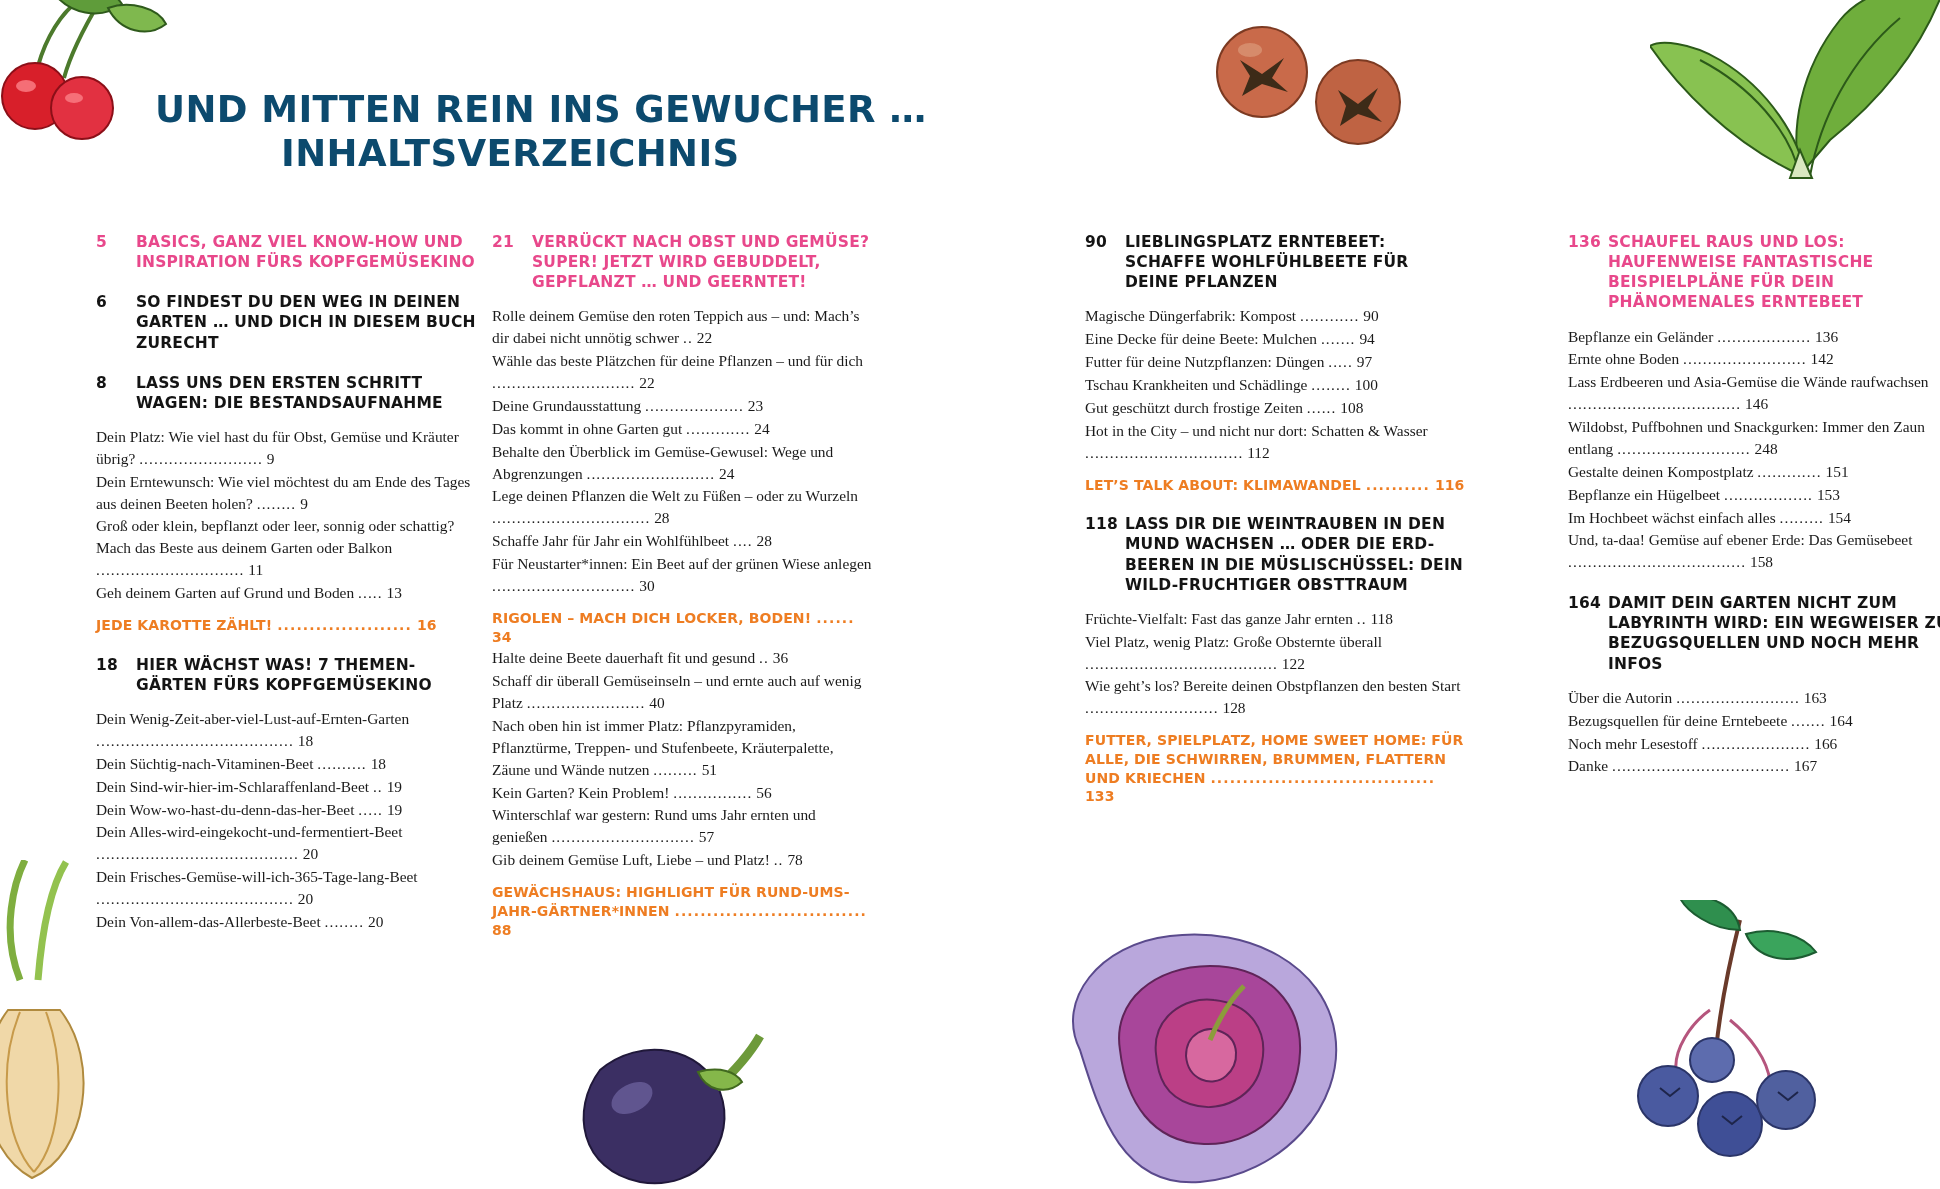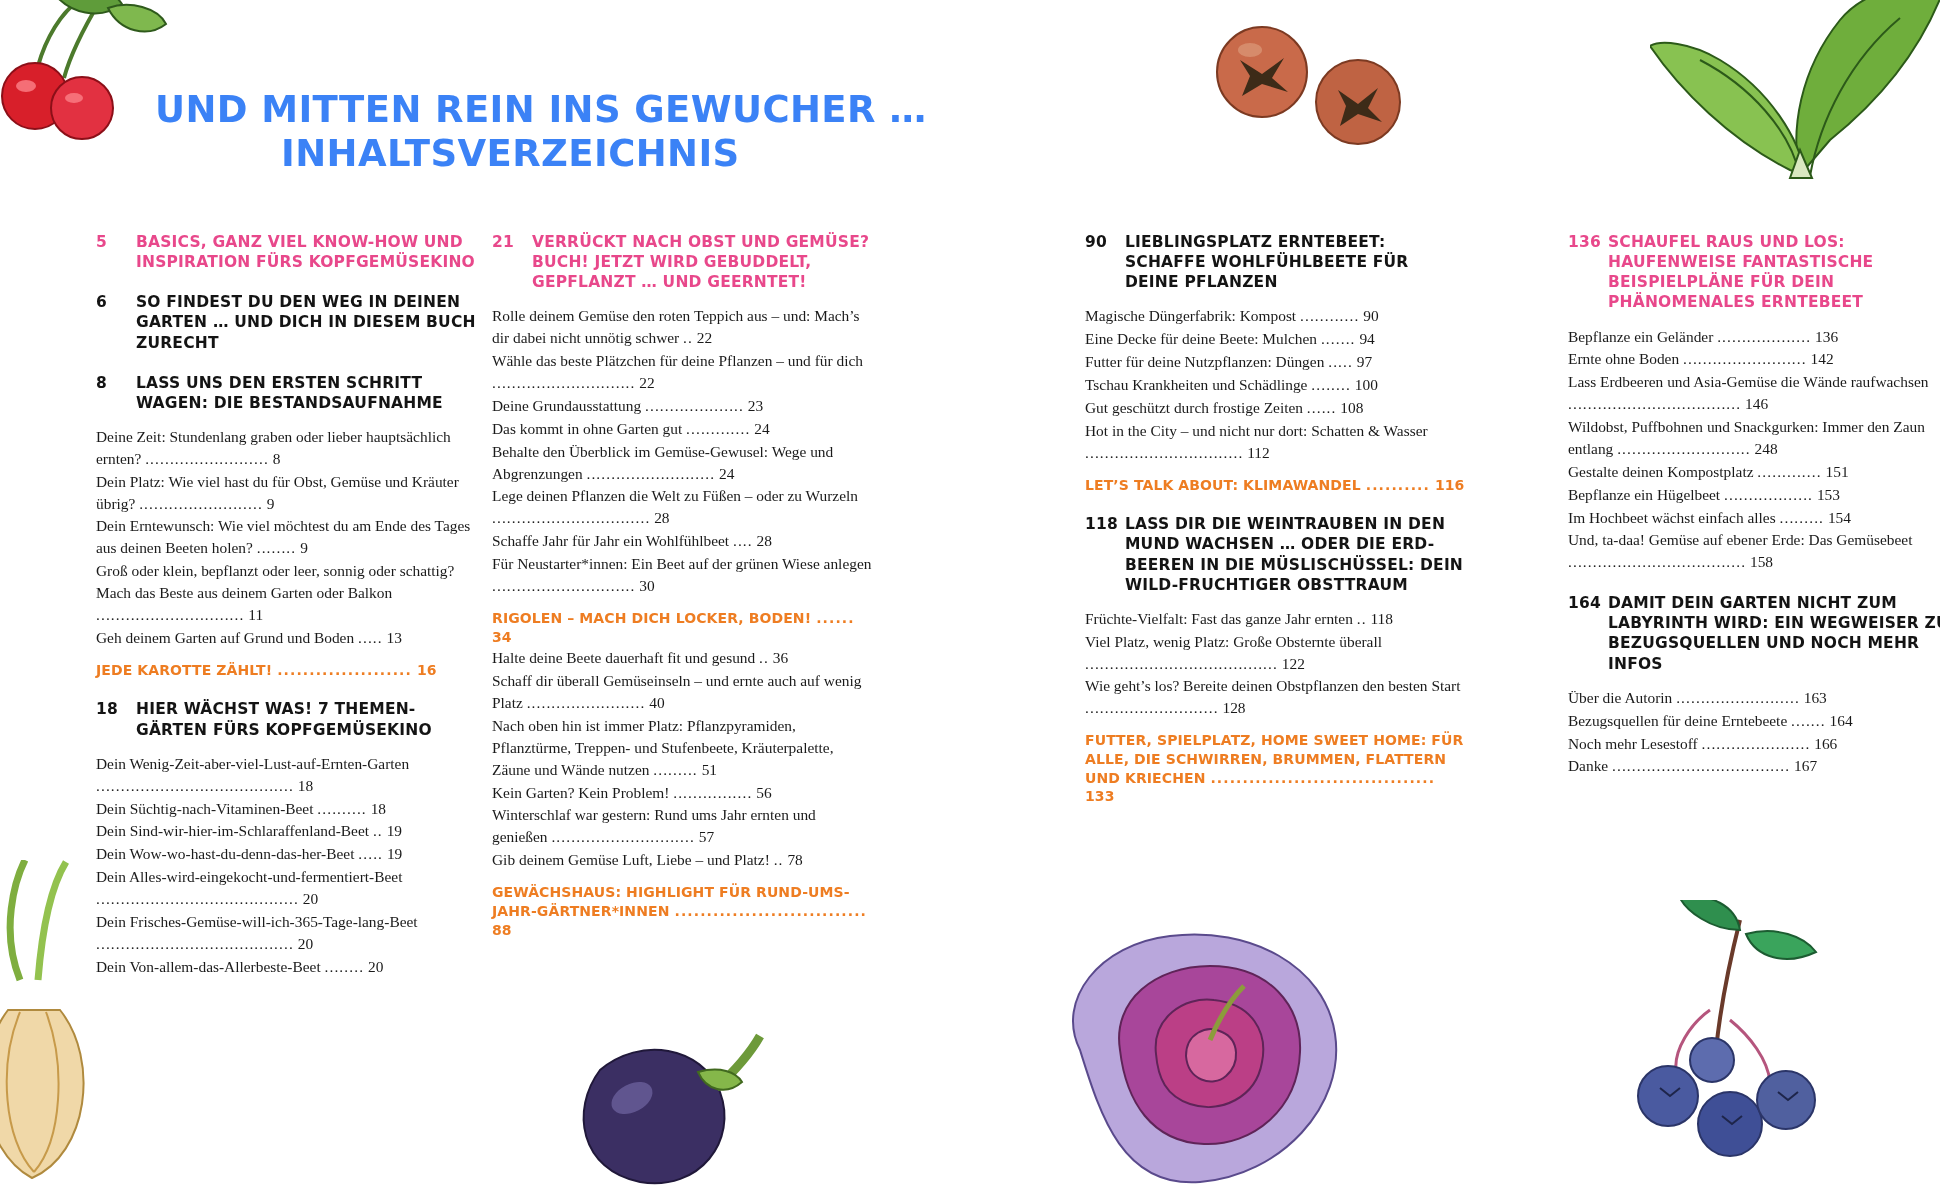--- a/index.html
+++ b/index.html
@@ -39,21 +39,21 @@
     position: absolute;
     left: 155px;
     top: 88px;
     width: 900px;
   }
   #headline .line {
     font-family: "DejaVu Sans", sans-serif;
     font-weight: bold;
     font-size: 37px;
     letter-spacing: 0.4px;
-    color: #3b82f6;
+    color: #0c4a6e;
     line-height: 1.18;
   }
   #headline .line2 { padding-left: 126px; }
 
   
   .col {
     position: absolute;
     top: 232px;
   }
   #col1 { left: 96px;  width: 382px; }
@@ -192,21 +192,20 @@
       <div class="chapter-head dark">
         <span class="num">6</span>
         <span class="title">SO FINDEST DU DEN WEG IN DEINEN GARTEN … UND DICH IN DIESEM BUCH ZURECHT</span>
       </div>
     </div>
     <div class="chapter">
       <div class="chapter-head dark">
         <span class="num">8</span>
         <span class="title">LASS UNS DEN ERSTEN SCHRITT WAGEN: DIE BESTANDSAUFNAHME</span>
       </div>
-      <div class="entry"><span class="etext">Deine Zeit: Stundenlang graben oder lieber hauptsächlich ernten? </span><span class="leader">.........................</span><span class="pg"> 8</span></div>
       <div class="entry"><span class="etext">Dein Platz: Wie viel hast du für Obst, Gemüse und Kräuter übrig? </span><span class="leader">.........................</span><span class="pg"> 9</span></div>
       <div class="entry"><span class="etext">Dein Erntewunsch: Wie viel möchtest du am Ende des Tages aus deinen Beeten holen? </span><span class="leader">........</span><span class="pg"> 9</span></div>
       <div class="entry"><span class="etext">Groß oder klein, bepflanzt oder leer, sonnig oder schattig? Mach das Beste aus deinem Garten oder Balkon </span><span class="leader">..............................</span><span class="pg"> 11</span></div>
       <div class="entry"><span class="etext">Geh deinem Garten auf Grund und Boden </span><span class="leader">.....</span><span class="pg"> 13</span></div>
       <div class="entry highlight"><span class="etext">JEDE KAROTTE ZÄHLT! </span><span class="leader">.....................</span><span class="pg"> 16</span></div>
     </div>
     <div class="chapter">
       <div class="chapter-head dark">
         <span class="num">18</span>
         <span class="title">HIER WÄCHST WAS! 7 THEMEN-GÄRTEN FÜRS KOPFGEMÜSEKINO</span>
@@ -217,21 +216,21 @@
       <div class="entry"><span class="etext">Dein Wow-wo-hast-du-denn-das-her-Beet </span><span class="leader">.....</span><span class="pg"> 19</span></div>
       <div class="entry"><span class="etext">Dein Alles-wird-eingekocht-und-fermentiert-Beet </span><span class="leader">.........................................</span><span class="pg"> 20</span></div>
       <div class="entry"><span class="etext">Dein Frisches-Gemüse-will-ich-365-Tage-lang-Beet </span><span class="leader">........................................</span><span class="pg"> 20</span></div>
       <div class="entry"><span class="etext">Dein Von-allem-das-Allerbeste-Beet </span><span class="leader">........</span><span class="pg"> 20</span></div>
     </div>
   </div>
 <div class="col" id="col2">
     <div class="chapter">
       <div class="chapter-head pink">
         <span class="num">21</span>
-        <span class="title">VERRÜCKT NACH OBST UND GEMÜSE? BUCH! JETZT WIRD GEBUDDELT, GEPFLANZT … UND GEERNTET!</span>
+        <span class="title">VERRÜCKT NACH OBST UND GEMÜSE? SUPER! JETZT WIRD GEBUDDELT, GEPFLANZT … UND GEERNTET!</span>
       </div>
       <div class="entry"><span class="etext">Rolle deinem Gemüse den roten Teppich aus – und: Mach’s dir dabei nicht unnötig schwer </span><span class="leader">..</span><span class="pg"> 22</span></div>
       <div class="entry"><span class="etext">Wähle das beste Plätzchen für deine Pflanzen – und für dich </span><span class="leader">.............................</span><span class="pg"> 22</span></div>
       <div class="entry"><span class="etext">Deine Grundausstattung </span><span class="leader">....................</span><span class="pg"> 23</span></div>
       <div class="entry"><span class="etext">Das kommt in ohne Garten gut </span><span class="leader">.............</span><span class="pg"> 24</span></div>
       <div class="entry"><span class="etext">Behalte den Überblick im Gemüse-Gewusel: Wege und Abgrenzungen </span><span class="leader">..........................</span><span class="pg"> 24</span></div>
       <div class="entry"><span class="etext">Lege deinen Pflanzen die Welt zu Füßen – oder zu Wurzeln </span><span class="leader">................................</span><span class="pg"> 28</span></div>
       <div class="entry"><span class="etext">Schaffe Jahr für Jahr ein Wohlfühlbeet </span><span class="leader">....</span><span class="pg"> 28</span></div>
       <div class="entry"><span class="etext">Für Neustarter*innen: Ein Beet auf der grünen Wiese anlegen </span><span class="leader">.............................</span><span class="pg"> 30</span></div>
       <div class="entry highlight"><span class="etext">RIGOLEN – MACH DICH LOCKER, BODEN! </span><span class="leader">......</span><span class="pg"> 34</span></div>

